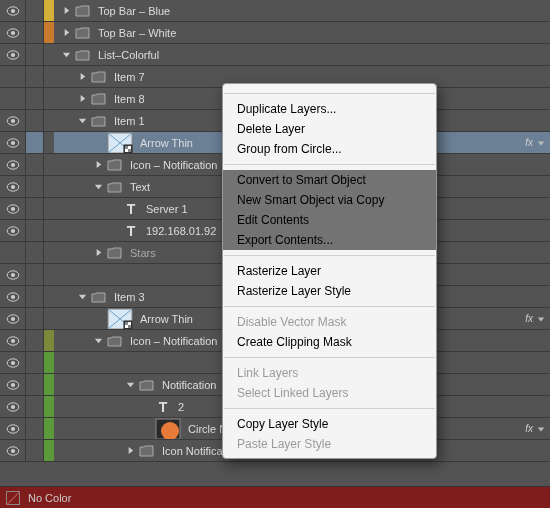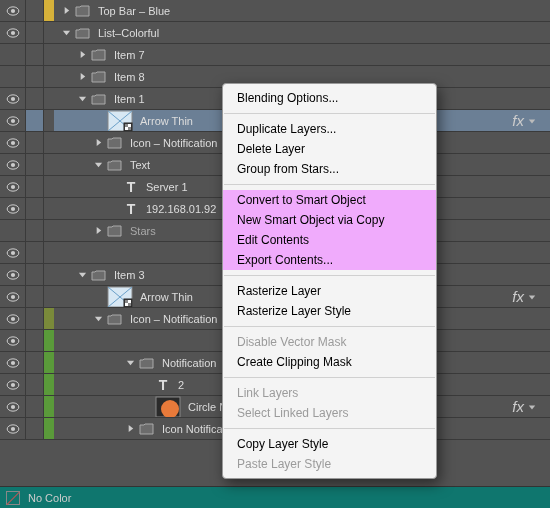--- a/index.html
+++ b/index.html
@@ -8,36 +8,36 @@
   .row { display: flex; align-items: center; height: 22px; border-bottom: 1px solid #3a3a3a; position: relative; }
   .row.selected { background: #6b7f95; }
   .vis-col { width: 26px; height: 100%; display:flex; align-items:center; justify-content:center; border-right: 1px solid #3a3a3a; background:#535353; }
   .lock-col { width: 18px; height:100%; border-right: 1px solid #3a3a3a; }
   .color-strip { width: 10px; height:100%; }
   .main { flex:1; display:flex; align-items:center; height:100%; white-space:nowrap; overflow:hidden; }
   .indent { display:inline-block; height:100%; }
   .tw { width:12px; height:12px; display:inline-flex; align-items:center; justify-content:center; color:#ccc; margin-right:2px; }
   .icon { width:18px; height:18px; display:inline-flex; align-items:center; justify-content:center; margin-right:6px; }
   .label { color:#ddd; font-size:11px; }
-  .fx { position:absolute; right:14px; font-size:15px; font-style:italic; color:#ccc; display:flex; align-items:center; gap:4px; }
+  .fx { position:absolute; right:5px; font-size:10px; font-style:italic; color:#ccc; display:flex; align-items:center; gap:4px; }
   .eye { width:14px; height:10px; }
   .row.dim .label { color:#aaa; }
   .color-yellow { background:#d6b13a; }
   .color-orange { background:#c97a2c; }
   .color-none { background:#535353; }
   .color-olive { background:#7a8a3a; }
   .color-green { background:#5a9a3a; }
   
   .menu { position:absolute; left:222px; top:83px; width:215px; background:#f4f4f4; border:1px solid #999; border-radius:4px; box-shadow: 3px 5px 14px rgba(0,0,0,.5); padding:4px 0; color:#000; font-size:12px; z-index:10; }
   .menu .item { padding:2px 14px; line-height:16px; cursor:default; }
   .menu .item.disabled { color:#9b9b9b; }
   .menu .sep { height:1px; background:#d0d0d0; margin:5px 1px; }
-  .menu .hl { background:#f0abfc; }
+  .menu .hl { background:#737373; }
   
-  .footer { position:absolute; left:0; right:0; bottom:0; height:22px; background:#0f766e; border-top:1px solid #333; display:flex; align-items:center; padding:0 6px; gap:8px; color:#ccc; font-size:11px; }
+  .footer { position:absolute; left:0; right:0; bottom:0; height:22px; background:#7f1d1d; border-top:1px solid #333; display:flex; align-items:center; padding:0 6px; gap:8px; color:#ccc; font-size:11px; }
   .footer .sq { width:14px; height:14px; border:1px solid #888; display:inline-block; position:relative; }
   .footer .sq::after { content:""; position:absolute; left:-3px; right:-3px; top:50%; height:1px; background:#b55; transform:rotate(-45deg); }
   
   svg { display:block; }
 </style>
 </head>
 <body>
 
 <div class="panel" id="panel">
     <div class="row">
@@ -55,20 +55,44 @@
           <svg width="9" height="9" viewBox="0 0 10 10">
             <path d="M3 1 L8 5 L3 9 Z" fill="#ccc"></path>
           </svg>
         </span>
         <span class="icon">
           <svg width="18" height="18" viewBox="0 0 18 18">
             <path d="M2 5 L6 5 L7 4 L15 4 L15 14 L2 14 Z" fill="#6c6c6c" stroke="#aaa" stroke-width="1"></path>
           </svg>
         </span>
         <span class="label">Top Bar – Blue</span>
+      </div>
+    </div>
+    <div class="row">
+      <div class="vis-col">
+        <svg class="eye" viewBox="0 0 16 12">
+          <ellipse cx="8" cy="6" rx="7" ry="5" fill="none" stroke="#ccc" stroke-width="1.2"></ellipse>
+          <circle cx="8" cy="6" r="2.5" fill="#ccc"></circle>
+        </svg>
+      </div>
+      <div class="lock-col"></div>
+      <div class="color-strip color-orange"></div>
+      <div class="main">
+        <span class="indent" style="width: 6px;"></span>
+        <span class="tw">
+          <svg width="9" height="9" viewBox="0 0 10 10">
+            <path d="M3 1 L8 5 L3 9 Z" fill="#ccc"></path>
+          </svg>
+        </span>
+        <span class="icon">
+          <svg width="18" height="18" viewBox="0 0 18 18">
+            <path d="M2 5 L6 5 L7 4 L15 4 L15 14 L2 14 Z" fill="#6c6c6c" stroke="#aaa" stroke-width="1"></path>
+          </svg>
+        </span>
+        <span class="label">Top Bar – White</span>
       </div>
     </div>
     <div class="row">
       <div class="vis-col">
         <svg class="eye" viewBox="0 0 16 12">
           <ellipse cx="8" cy="6" rx="7" ry="5" fill="none" stroke="#ccc" stroke-width="1.2"></ellipse>
           <circle cx="8" cy="6" r="2.5" fill="#ccc"></circle>
         </svg>
       </div>
       <div class="lock-col"></div>
@@ -484,25 +508,24 @@
           <svg width="18" height="18" viewBox="0 0 18 18">
             <path d="M2 5 L6 5 L7 4 L15 4 L15 14 L2 14 Z" fill="#6c6c6c" stroke="#aaa" stroke-width="1"></path>
           </svg>
         </span>
         <span class="label">Icon Notification</span>
       </div>
     </div>
   </div>
 
 <div class="menu" id="menu">
-    <div class="item">Blending Options...</div>
     <div class="sep"></div>
     <div class="item">Duplicate Layers...</div>
     <div class="item">Delete Layer</div>
-    <div class="item">Group from Stars...</div>
+    <div class="item">Group from Circle...</div>
     <div class="sep"></div>
     <div class="item hl">Convert to Smart Object</div>
     <div class="item hl">New Smart Object via Copy</div>
     <div class="item hl">Edit Contents</div>
     <div class="item hl">Export Contents...</div>
     <div class="sep"></div>
     <div class="item">Rasterize Layer</div>
     <div class="item">Rasterize Layer Style</div>
     <div class="sep"></div>
     <div class="item disabled">Disable Vector Mask</div>

